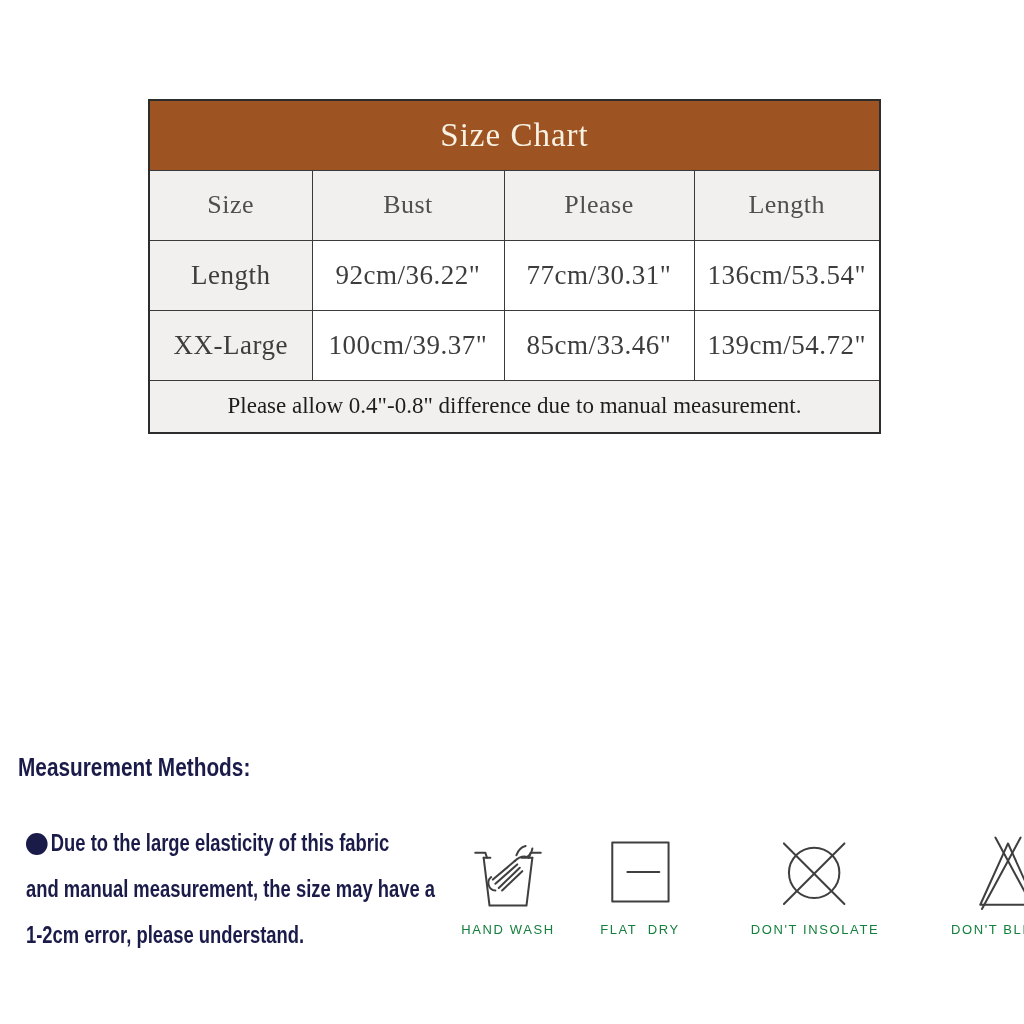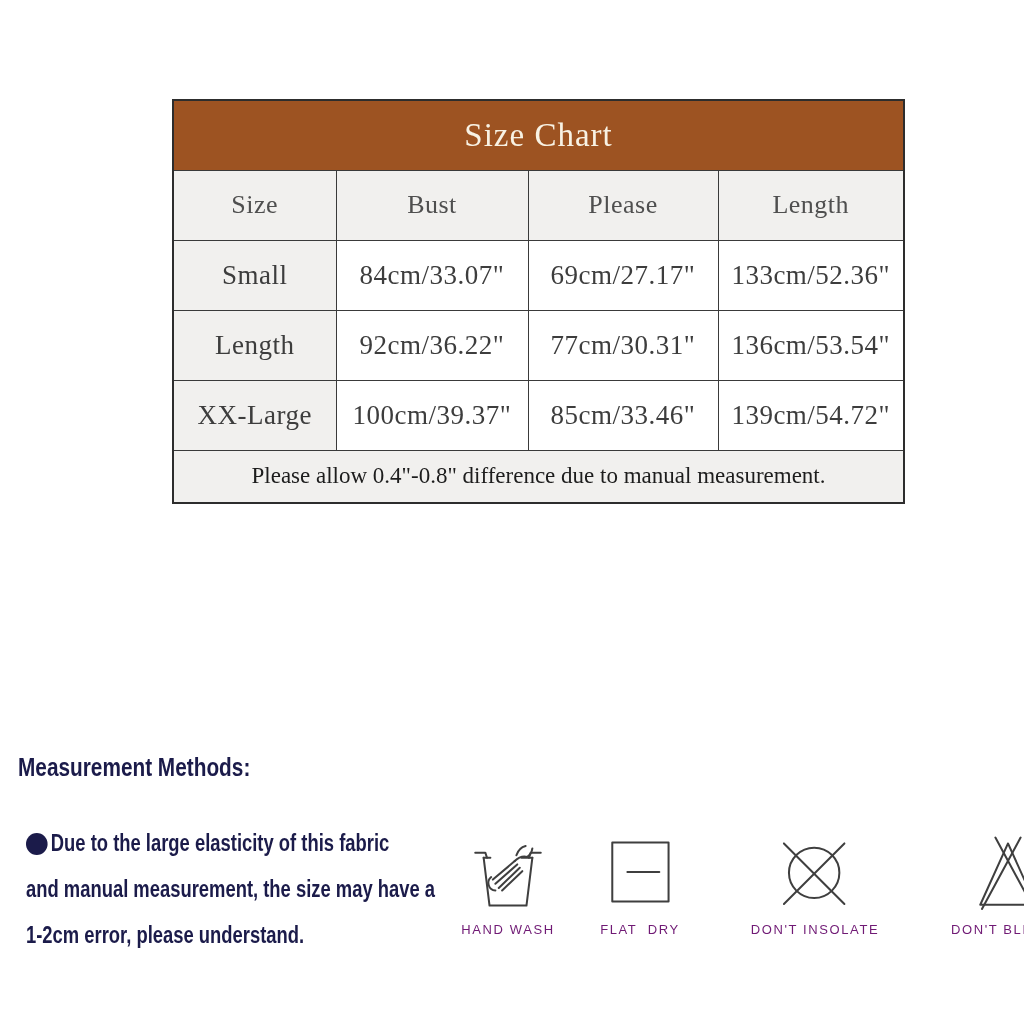--- a/index.html
+++ b/index.html
@@ -12,21 +12,20 @@
   *{margin:0;padding:0;box-sizing:border-box;}
   html,body{width:1024px;height:1024px;background:#ffffff;overflow:hidden;}
   body{font-family:"Liberation Serif","DejaVu Serif",serif;position:relative;}
   .canvas{position:absolute;left:0;top:0;width:1024px;height:1024px;background:#fff;}
 
   
   table.size-chart{
     position:absolute;left:148px;top:99px;width:731px;
     border-collapse:collapse;table-layout:fixed;
     border:2px solid #2D2D2D;
-    margin-left:24px;
   }
   table.size-chart th,table.size-chart td{
     border:1px solid var(--border-dark);
     text-align:center;vertical-align:middle;
   }
   .title-cell{
     height:70px;background:var(--header-brown);
     color:#F8F2E4;font-size:33px;font-weight:normal;letter-spacing:1px;
   }
   .col-h{
@@ -64,21 +63,21 @@
 
   
   .care{
     position:absolute;top:830px;display:flex;flex-direction:column;align-items:center;
   }
   .care svg{width:88px;height:84px;display:block;}
   .care svg *{stroke:#3F3F3F;stroke-width:2.4;fill:none;stroke-linecap:round;stroke-linejoin:round;}
   .care-label{
     margin-top:8px;
     font-family:"Liberation Sans","DejaVu Sans",sans-serif;
-    font-size:13px;color:#701a75;letter-spacing:1.6px;white-space:nowrap;
+    font-size:13px;color:#15803d;letter-spacing:1.6px;white-space:nowrap;
   }
 </style>
 </head>
 <body>
 
 <div class="canvas">
 
   <table class="size-chart">
     <colgroup>
       <col style="width:163px">
@@ -91,26 +90,20 @@
         <th colspan="4" class="title-cell">Size Chart</th>
       </tr>
       <tr>
         <th class="col-h">Size</th>
         <th class="col-h">Bust</th>
         <th class="col-h">Please</th>
         <th class="col-h">Length</th>
       </tr>
     </thead>
     <tbody>
-      <tr>
-        <td class="size-cell">Small</td>
-        <td>84cm/33.07"</td>
-        <td>69cm/27.17"</td>
-        <td>133cm/52.36"</td>
-      </tr>
       <tr>
         <td class="size-cell">Length</td>
         <td>92cm/36.22"</td>
         <td>77cm/30.31"</td>
         <td>136cm/53.54"</td>
       </tr>
       <tr>
         <td class="size-cell">XX-Large</td>
         <td>100cm/39.37"</td>
         <td>85cm/33.46"</td>

